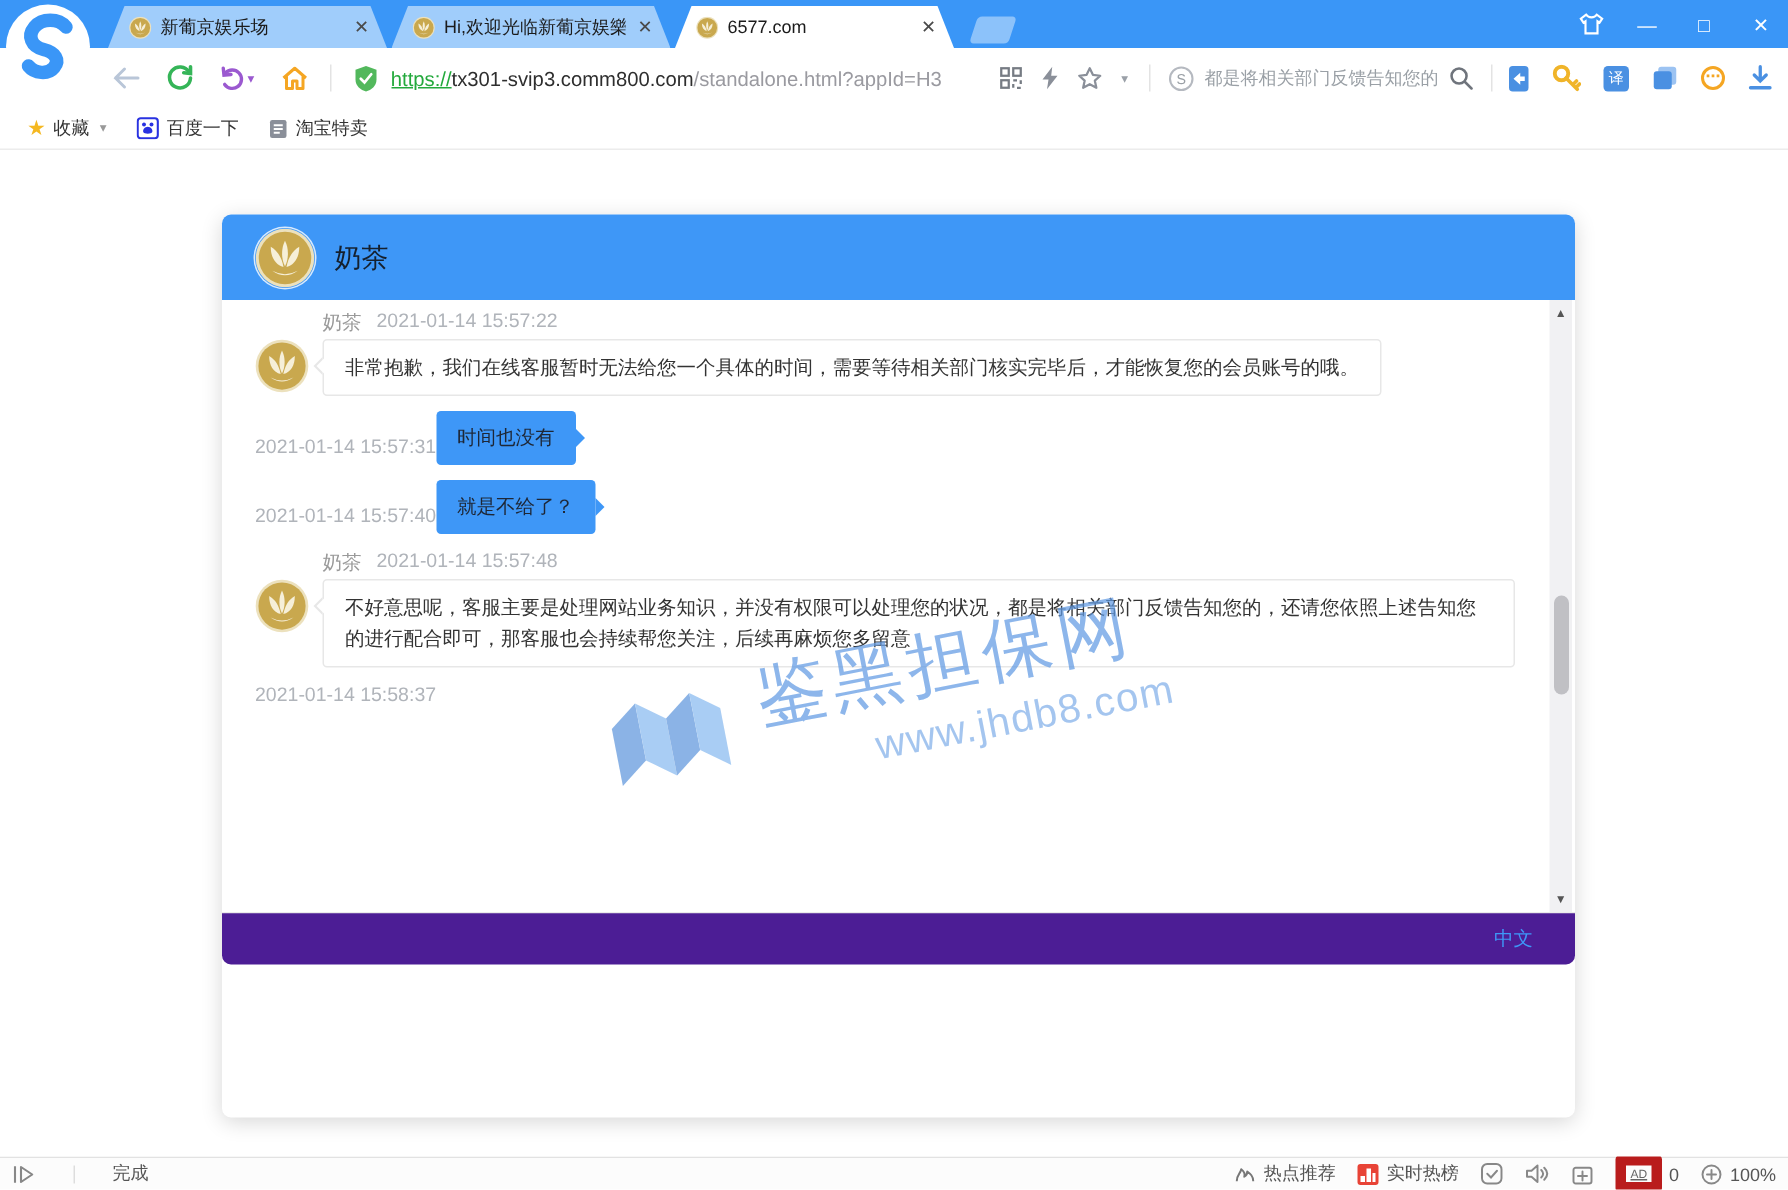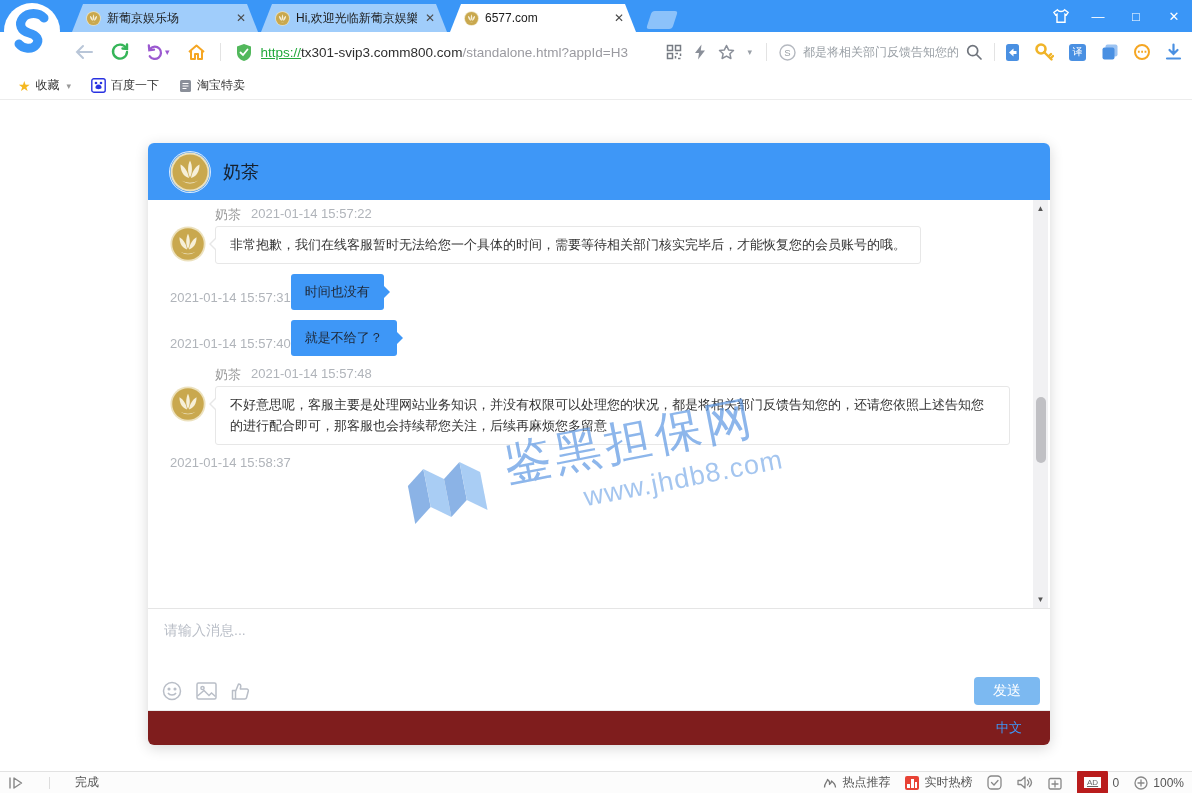--- a/index.html
+++ b/index.html
@@ -91,21 +91,21 @@
   .scroll-arrow { font-size:8px; color:#555; padding:4px 0; }
   .scroll-thumb { position:absolute; left:2.5px; top:197px; width:10px; height:66px;
     background:#c0c0c4; border-radius:5px; }
 
   .chat-input { position:relative; height:102px; border-top:1px solid #e5e5e5; }
   .input-placeholder { position:absolute; left:16px; top:13px; font-size:14px; color:#b9bec7; }
   .input-tools { position:absolute; left:14px; bottom:9px; display:flex; gap:14px; align-items:center; }
   .send-btn { position:absolute; right:10px; bottom:5px; width:66px; height:28px;
     background:#7cb9f1; border:none; border-radius:4px; color:#fff; font-size:14px;
     display:flex; align-items:center; justify-content:center; }
-  .chat-footer { height:35px; background:#7f1d1d; border-top:1px solid #ebebeb;
+  .chat-footer { height:35px; background:#4c1d95; border-top:1px solid #ebebeb;
     border-radius:0 0 6px 6px; display:flex; align-items:center; justify-content:flex-end; padding-right:28px; }
   .lang-link { font-size:13px; color:#3e97f7; }
 
   
   .watermark { position:absolute; left:398px; top:318px; display:flex; align-items:flex-start; gap:16px;
     transform:rotate(-11deg); pointer-events:none; z-index:30; opacity:.88; }
   .wm-text-col { display:flex; flex-direction:column; }
   .wm-title { font-size:47px; letter-spacing:4px; color:rgba(96,154,227,.82); white-space:nowrap; }
   .wm-url { font-size:27px; letter-spacing:1px; color:rgba(126,174,233,.8); margin:0 0 0 72px; white-space:nowrap; }
 
@@ -405,40 +405,20 @@
     <div class="time-right msg-time">2021-01-14 15:58:37</div>
   </div>
 </div>
         <div class="scrollbar">
           <span class="scroll-arrow">▲</span>
           <span class="scroll-thumb"></span>
           <span class="scroll-arrow">▼</span>
         </div>
       </div>
 
-      <div class="chat-input">
-        <span class="input-placeholder">请输入消息...</span>
-        <div class="input-tools">
-          <svg width="20" height="20" viewBox="0 0 20 20" fill="none" stroke="#b9bec7" stroke-width="1.5">
-            <circle cx="10" cy="10" r="8.5"></circle>
-              <circle cx="7" cy="8" r="0.8" fill="#b9bec7"></circle>
-            <circle cx="13" cy="8" r="0.8" fill="#b9bec7"></circle>
-              <path d="M6 12 C7.5 14.5 12.5 14.5 14 12"></path>
-          </svg>
-          <svg width="21" height="18" viewBox="0 0 21 18" fill="none" stroke="#b9bec7" stroke-width="1.5">
-            <rect x="1" y="1" width="19" height="16" rx="1.5"></rect>
-            <circle cx="6.5" cy="6" r="1.6"></circle>
-              <path d="M1.5 14 L8 8.5 L13 13.5 L15.5 11 L19.5 14.5"></path>
-          </svg>
-          <svg width="19" height="19" viewBox="0 0 19 19" fill="none" stroke="#b9bec7" stroke-width="1.5" stroke-linejoin="round">
-            <path d="M1.5 8.5 L4.5 8.5 L4.5 17 L1.5 17 Z M4.5 9.5 L7.5 2 C8.5 2 9.8 2.8 9.8 4.2 L9.3 7 L15.8 7 C16.8 7 17.6 8 17.3 9 L15.6 15.5 C15.4 16.4 14.6 17 13.7 17 L4.5 17"></path>
-          </svg>
-        </div>
-        <button class="send-btn">发送</button>
-      </div>
 
       <div class="chat-footer">
         <span class="lang-link">中文</span>
       </div>
     </div>
 
     <div class="watermark">
       <svg width="92" height="92" viewBox="0 0 100 100" style="opacity:.75">
         <path d="M10 78 L10 36 L30 21 L30 63 Z" fill="#4f8cd8"></path>
         <path d="M30 21 L50 36 L50 78 L30 63 Z" fill="#7db3ee"></path>

